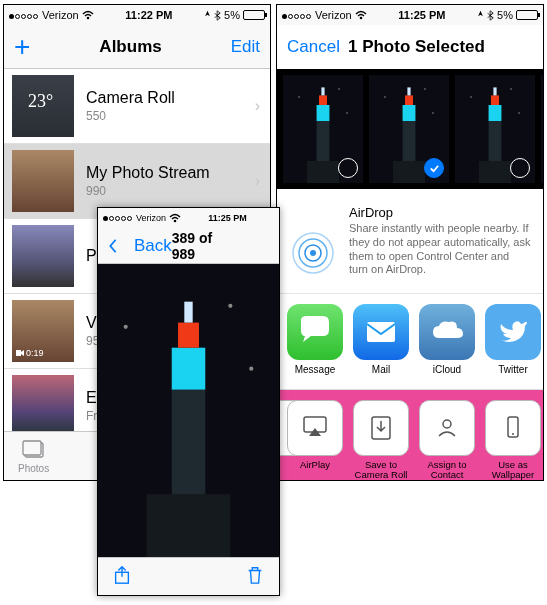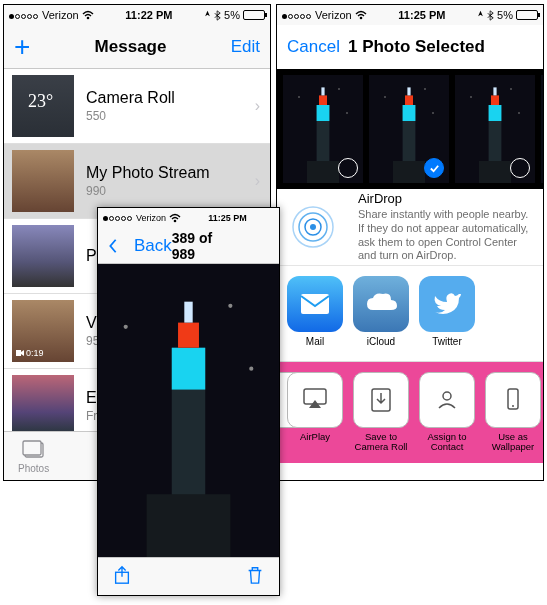--- a/index.html
+++ b/index.html
@@ -107,22 +107,22 @@
   }
   .minithumb { width:80px; height:108px; position:relative; flex-shrink:0; background:#111; }
   .minithumb .check {
     position:absolute; right:5px; bottom:5px; width:20px; height:20px;
     border-radius:50%; border:1.5px solid #fff;
     display:flex; align-items:center; justify-content:center;
   }
   .minithumb .check.on { background:#007aff; border-color:#007aff; }
 
   .airdrop {
-    display:flex; align-items:center; gap:21px;
-    padding: 2px 12px;
+    display:flex; align-items:flex-end; gap:12px;
+    padding: 16px 12px;
     background:#fff;
   }
   .airdrop-icon {
     width:48px; height:48px; flex-shrink:0;
   }
   .airdrop-text .t { font-size:13px; color:#000; margin-bottom:2px; }
   .airdrop-text .d { font-size:11px; color:#6e6e6e; line-height:1.25; }
 
   .share-apps {
     display:flex; gap:10px; padding:10px 10px 14px;
@@ -251,21 +251,21 @@
       <svg viewBox="0 0 9 14" width="7" height="11">
           <use href="#bt-glyph"></use>
         </svg>
       <span>5%</span>
       <span class="battery"><span class="fill"></span></span>
     </div>
   </div>
 
   <div class="navbar">
     <span class="btn" style="font-size:28px; font-weight:300; line-height:20px;">+</span>
-    <span class="title">Message</span>
+    <span class="title">Albums</span>
     <span class="btn">Edit</span>
   </div>
 
   <div class="albumlist">
     <div class="albumrow">
       <div class="thumb stack thumb-weather">
         <div class="deg">23°</div>
       </div>
       <div class="info">
         <div class="name">Camera Roll</div>
@@ -390,20 +390,28 @@
         <use href="#airdrop-ring"></use>
       </svg>
     <div class="airdrop-text">
       <div class="t">AirDrop</div>
       <div class="d">Share instantly with people nearby. If they do not appear automatically, ask them to open Control Center and turn on AirDrop.</div>
     </div>
   </div>
 
   <div class="share-apps">
     <div class="appblock">
+      <div class="appicon" style="background:linear-gradient(#6fe36f,#2fbf2f);">
+          <svg width="40" height="40" viewBox="0 0 40 40">
+            <use href="#msg-glyph"></use>
+          </svg>
+        </div>
+      <div class="lbl">Message</div>
+    </div>
+    <div class="appblock">
       <div class="appicon" style="background:linear-gradient(#4fc0f8,#1169e6);">
           <svg width="40" height="40" viewBox="0 0 40 40">
             <use href="#mail-glyph"></use>
           </svg>
         </div>
       <div class="lbl">Mail</div>
     </div>
     <div class="appblock">
       <div class="appicon" style="background:linear-gradient(#6fb0dc,#3b77b5);">
           <svg width="40" height="40" viewBox="0 0 40 40">

